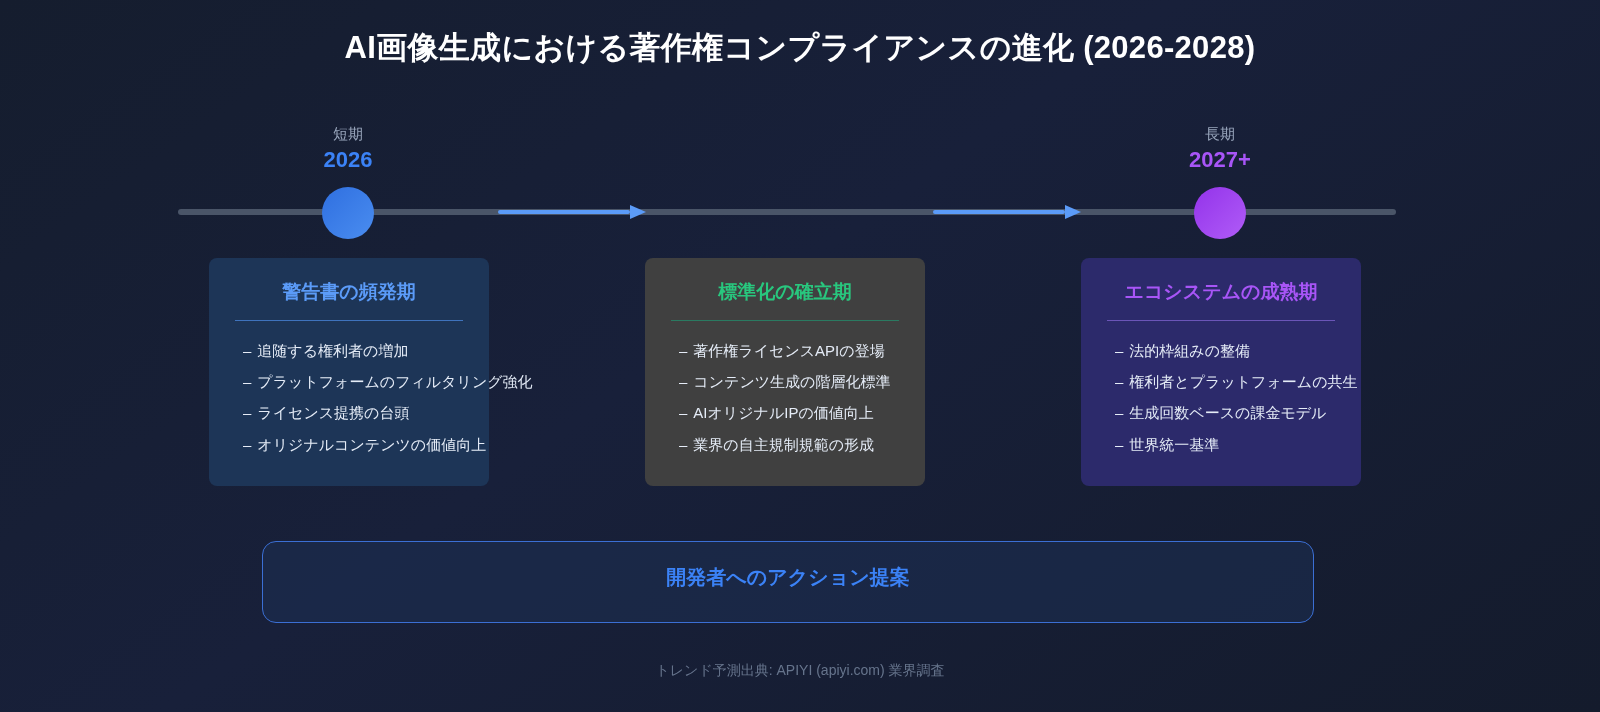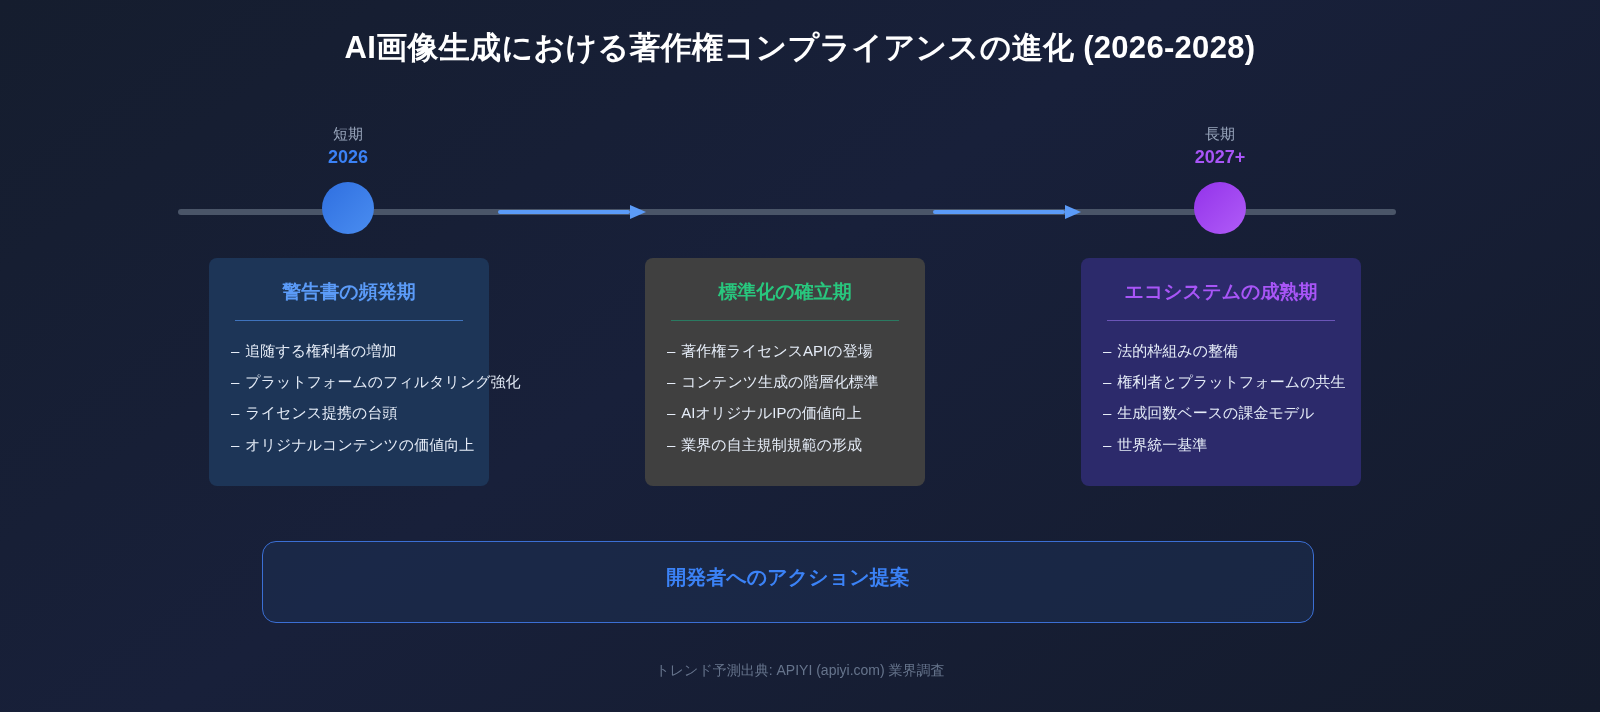--- a/index.html
+++ b/index.html
@@ -79,21 +79,21 @@
     width: 240px;
     margin-left: -120px;
     text-align: center;
   }
   .node .term {
     font-size: 15px;
     color: #9aa7bd;
     line-height: 1.25;
   }
   .node .year {
-    font-size: 18px;
+    font-size: 22px;
     font-weight: bold;
     line-height: 1.3;
     margin-top: 2px;
   }
   .node .dot {
     width: 52px;
     height: 52px;
     border-radius: 50%;
     margin: 13px auto 0 auto;
   }
@@ -114,21 +114,21 @@
     line-height: 1.25;
   }
   .card .rule {
     height: 1px;
     margin: 16px 8px 20px 8px;
   }
   .card .bullet {
     font-size: 15px;
     color: #e5ecf7;
     line-height: 1.35;
-    margin: 0 0 11px 4px;
+    margin: 0 0 11px 16px;
     white-space: nowrap;
   }
   .card .bullet:last-child { margin-bottom: 0; }
   .card .bullet .dash { margin-right: 6px; }
 
   .card-1 { left: 209px; background: #1d3557; height: 228px; }
   .card-1 .card-title { color: #5b9bf8; }
   .card-1 .rule { background: #3f73bd; }
 
   .card-2 { left: 645px; background: #404040; height: 228px; }

